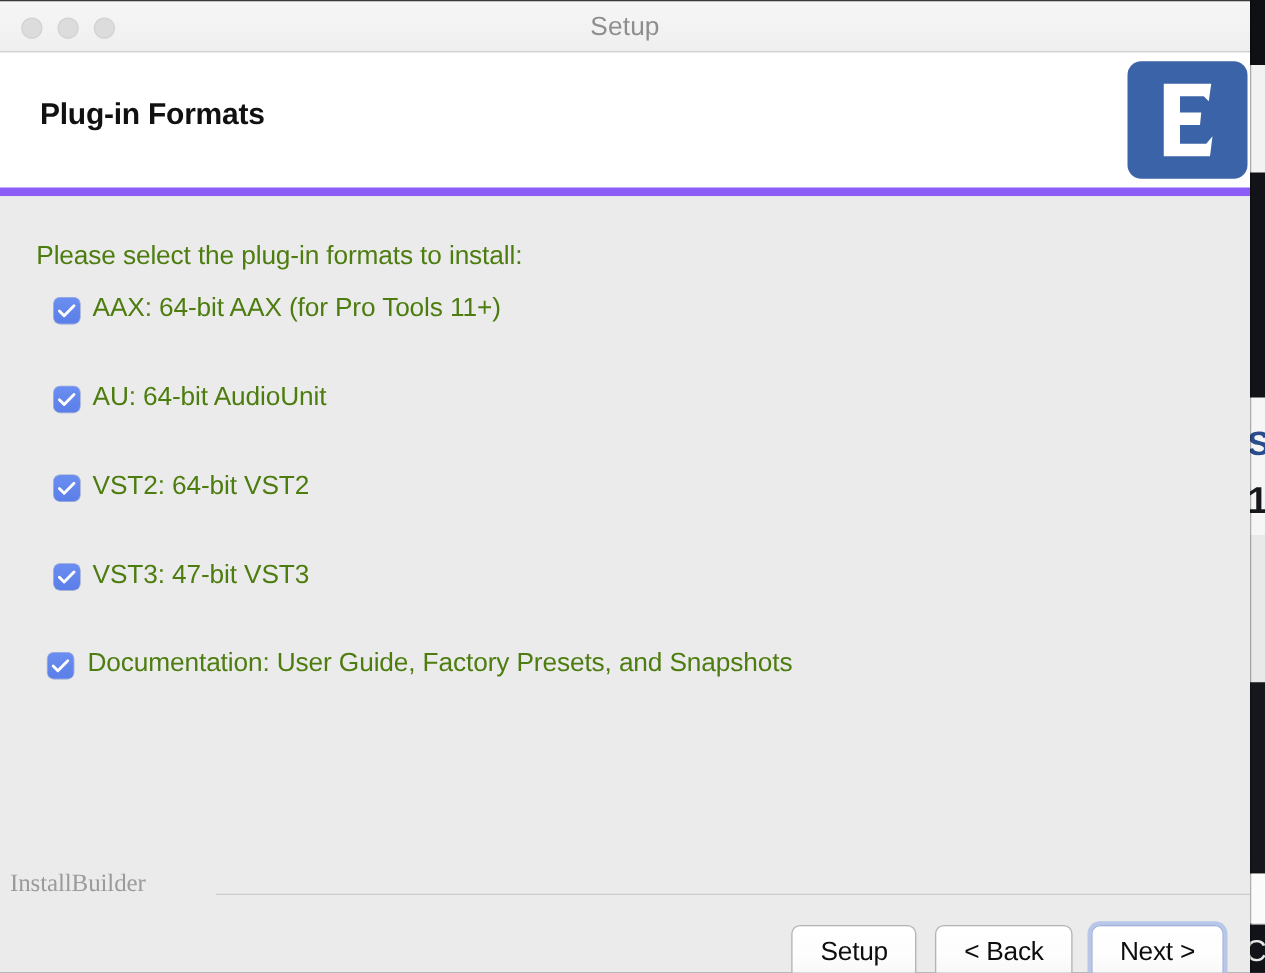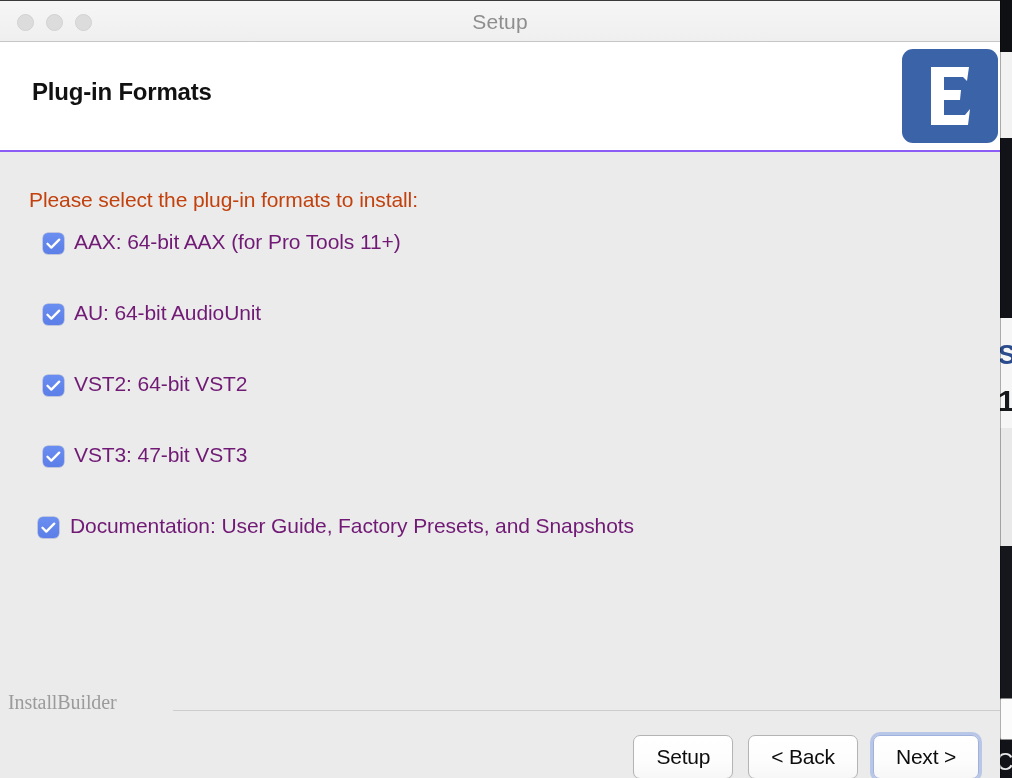--- a/index.html
+++ b/index.html
@@ -174,21 +174,21 @@
     color: #8e8e8e;
     font-weight: 400;
     letter-spacing: 0.1px;
   }
 
   
   .header {
     position: relative;
     height: 108px;
     background: #ffffff;
-    border-bottom: 2px solid #8b5cf6;
+    border-bottom: 7px solid #8b5cf6;
   }
   .header-title {
     position: absolute;
     left: 32px;
     top: 36px;
     font-size: 24px;
     font-weight: 700;
     color: #111111;
     letter-spacing: -0.2px;
   }
@@ -210,21 +210,21 @@
   .content {
     position: relative;
     height: 519px;
     background: #ebebeb;
   }
   .prompt {
     position: absolute;
     left: 29px;
     top: 36px;
     font-size: 21px;
-    color: #c2410c;
+    color: #4d7c0f;
     letter-spacing: -0.1px;
   }
   .options {
     position: absolute;
     left: 0;
     top: 78px;
     right: 0;
   }
   .option-row {
     position: relative;
@@ -247,21 +247,21 @@
     display: flex;
     align-items: center;
     justify-content: center;
   }
   .checkbox svg { display: block; }
   .option-label {
     position: absolute;
     left: 74px;
     top: 0;
     font-size: 21px;
-    color: #701a75;
+    color: #4d7c0f;
     letter-spacing: -0.1px;
     white-space: nowrap;
   }
   .option-row.doc .option-label { left: 70px; }
 
   
   .footer {
     position: relative;
     height: 110px;
     background: #ebebeb;

